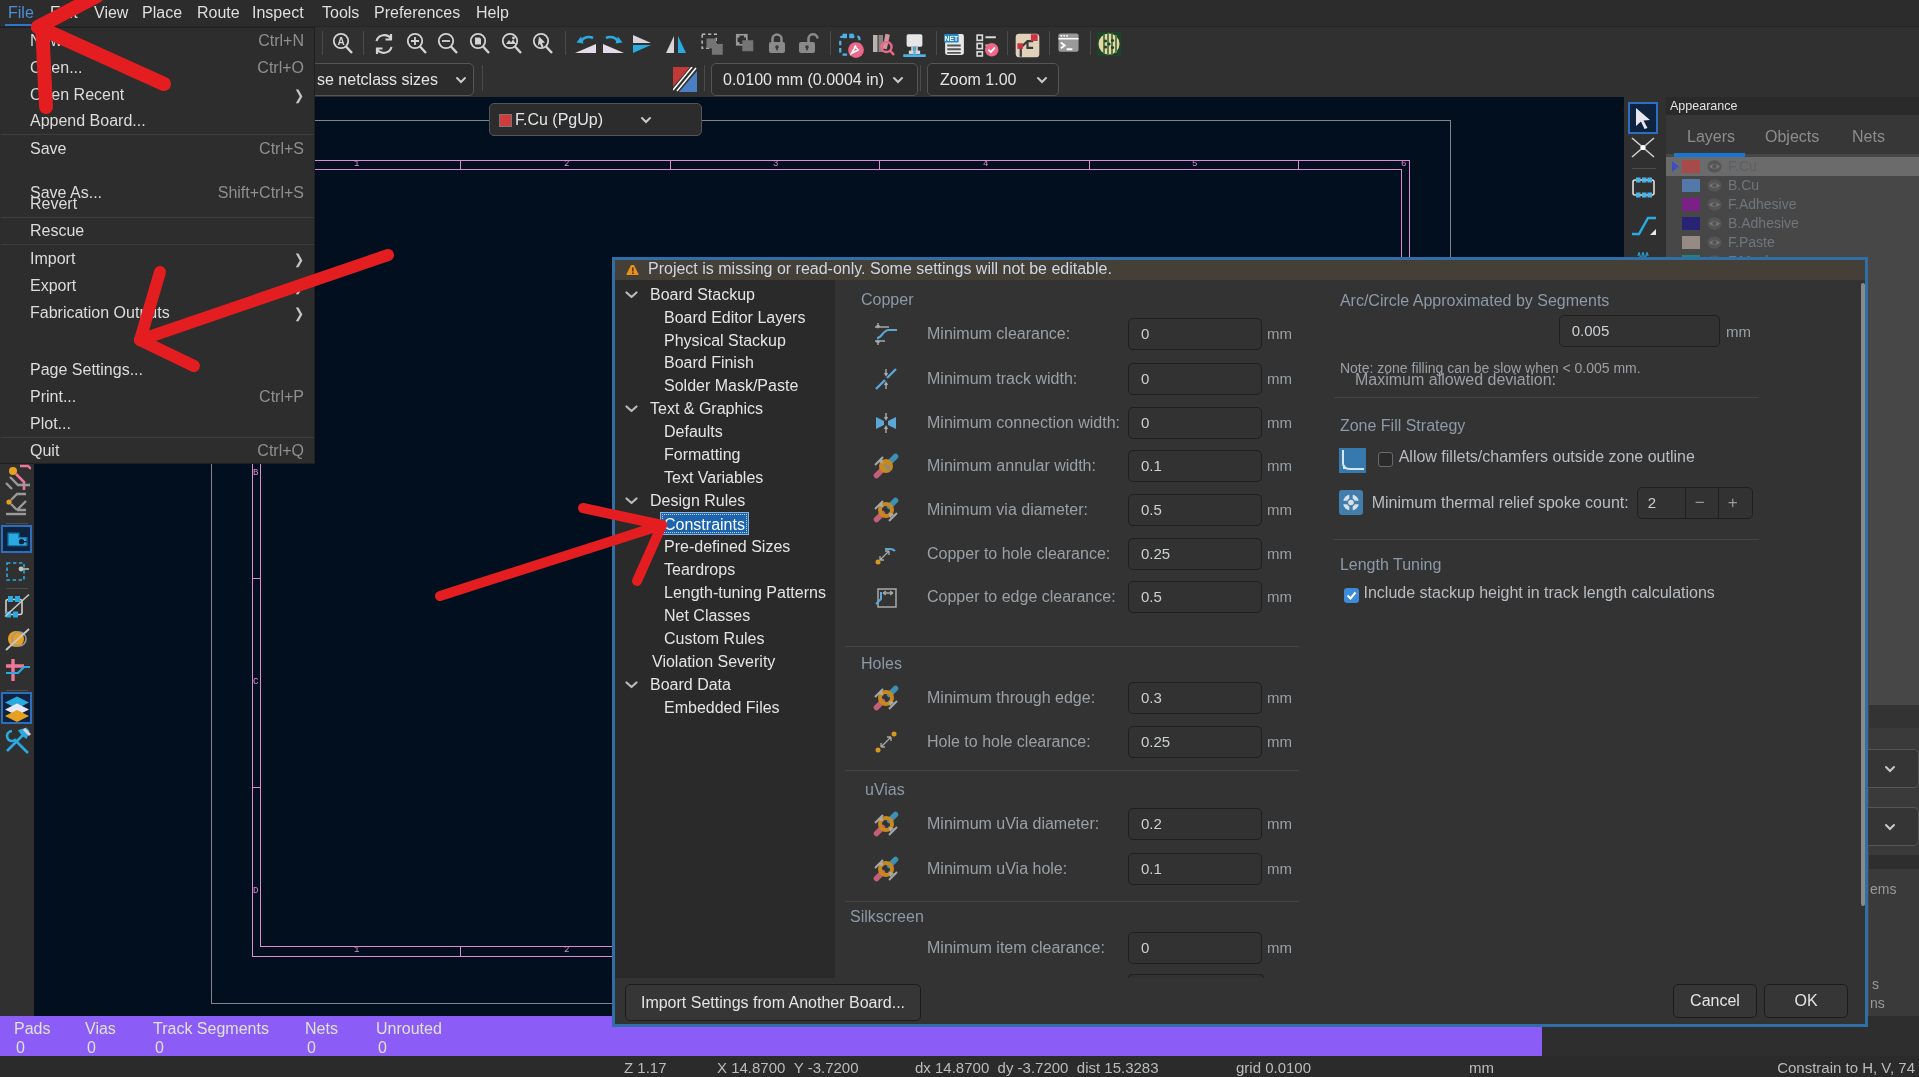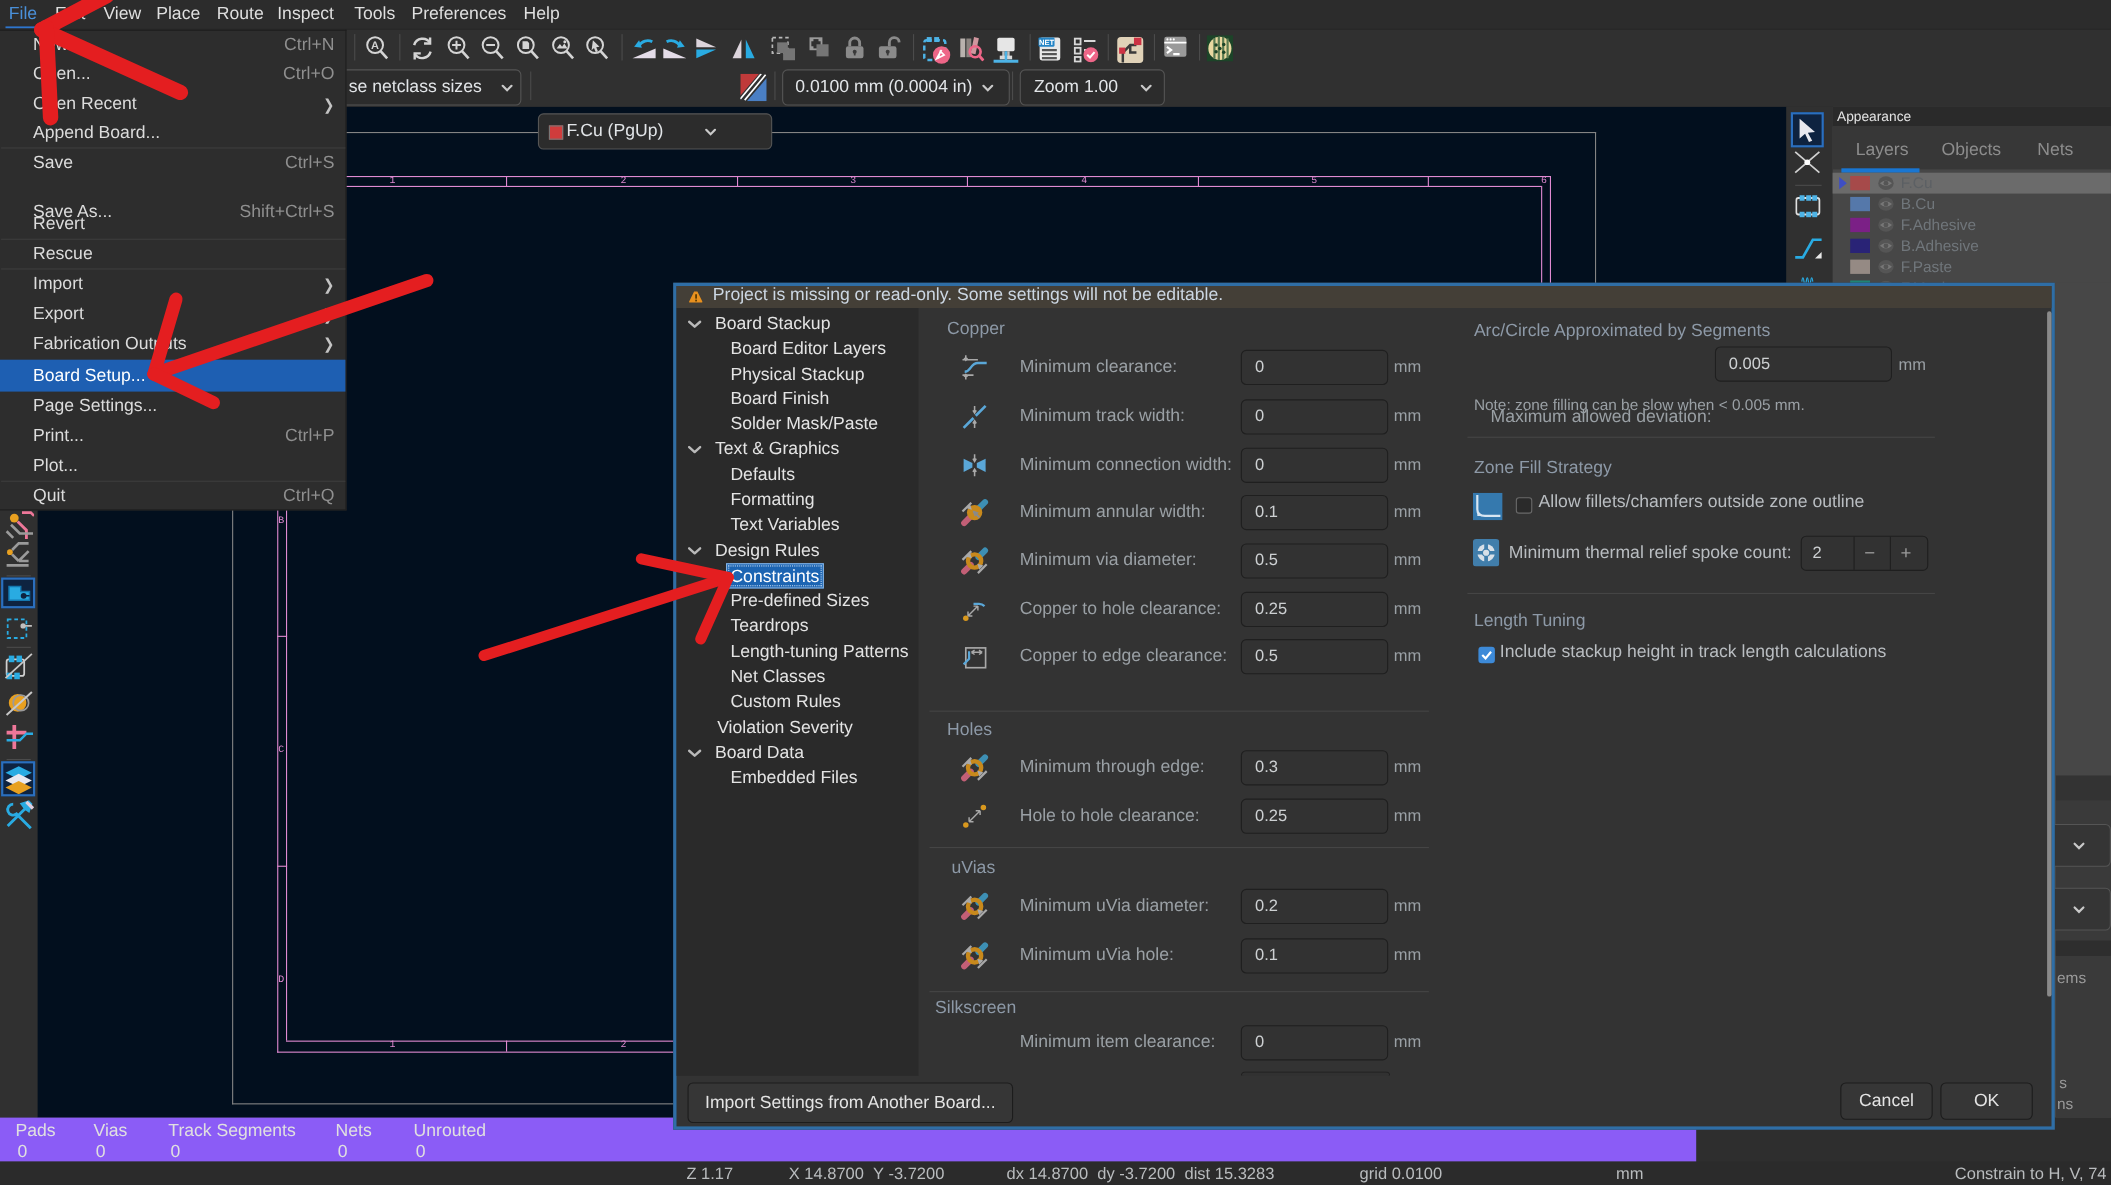--- a/index.html
+++ b/index.html
@@ -488,23 +488,20 @@
       <span class="arr">❯</span>
     </div>
   <div class="menu-item" style="top:245px;">
       <span class="lbl">Export</span>
       <span class="arr">❯</span>
     </div>
   <div class="menu-item" style="top:272px;">
       <span class="lbl">Fabrication Outputs</span>
       <span class="arr">❯</span>
     </div>
-  <div class="menu-item" style="top:299px;background:#1e5fb2;color:#ffffff;height:29px;line-height:29px;">
-      <span class="lbl">Board Setup...</span>
-    </div>
   <div class="menu-item" style="top:329px;">
       <span class="lbl">Page Settings...</span>
     </div>
   <div class="menu-item" style="top:356px;">
       <span class="lbl">Print...</span>
       <span class="sc">Ctrl+P</span>
     </div>
   <div class="menu-item" style="top:383px;">
       <span class="lbl">Plot...</span>
     </div>

